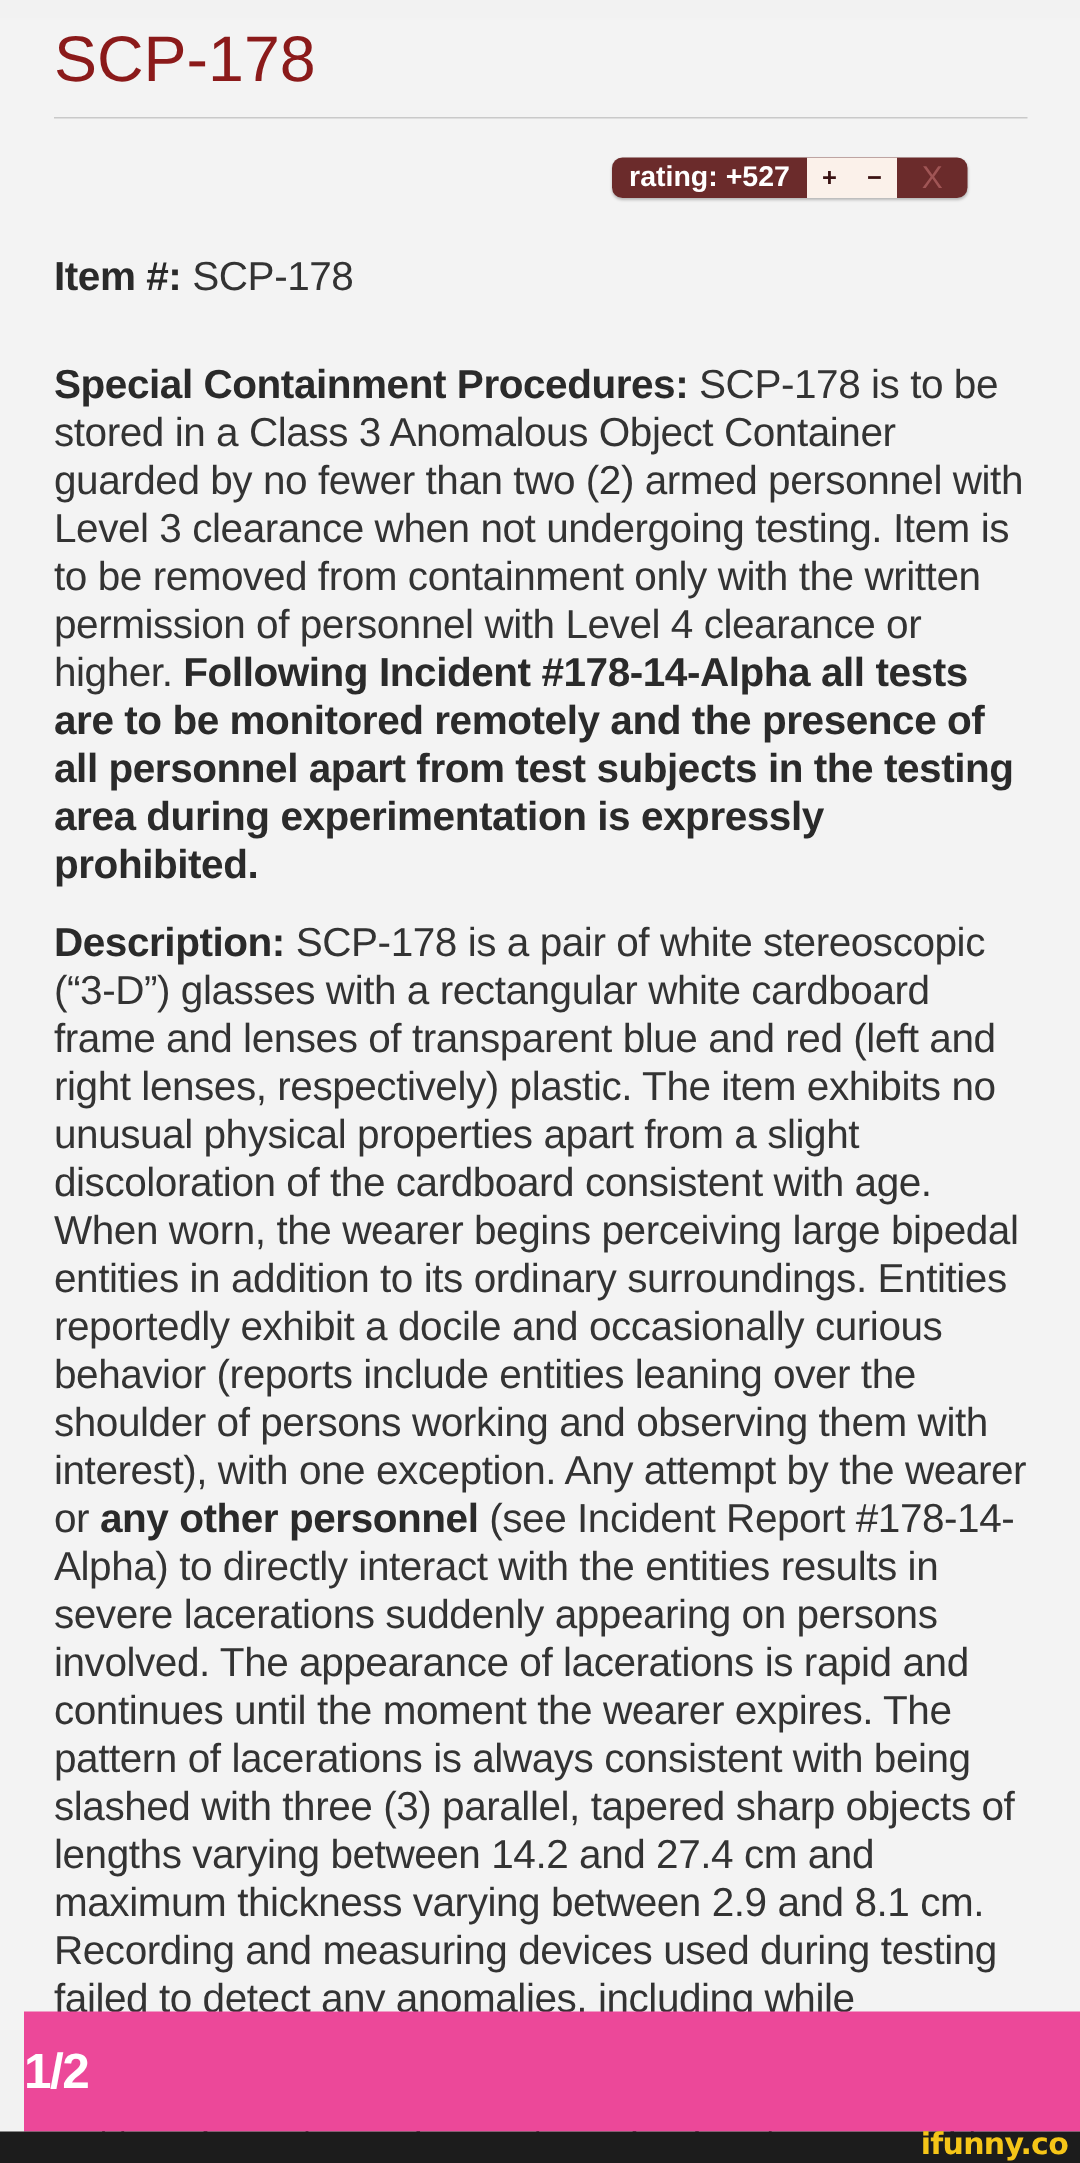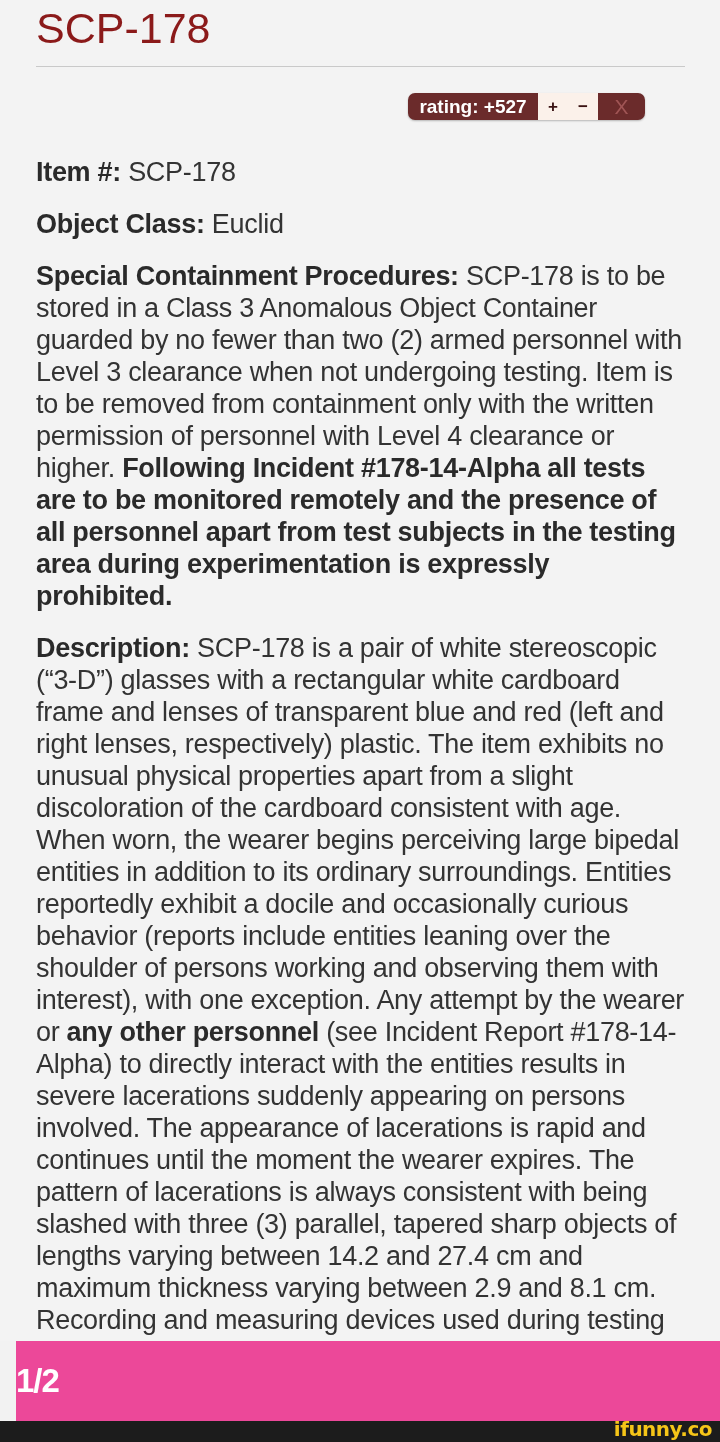--- a/index.html
+++ b/index.html
@@ -2,21 +2,21 @@
 <html><head>
 <meta charset="utf-8">
 <style>
   html, body { margin: 0; padding: 0; }
   body {
     width: 720px; height: 1442px; overflow: hidden;
     background: #f2f2f2;
     font-family: "Liberation Sans", sans-serif;
     position: relative;
   }
-  .page { position: absolute; left: 0; top: 0; width: 720px; height: 1341px; background: #f3f3f3; }
+  .page { position: absolute; left: 0; top: 12px; width: 720px; height: 1341px; background: #f3f3f3; }
   .title {
     position: absolute; left: 36px; top: 2px;
     font-size: 43px; color: #8b1a1a; font-weight: normal;
     letter-spacing: 0px; line-height: 52px;
   }
   .rule {
     position: absolute; left: 36px; top: 66px; width: 649px; height: 1px; background: #c9c9c9;
   }
   .rating {
     position: absolute; left: 408px; top: 93px; height: 27px; width: 237px;
@@ -69,21 +69,20 @@
     <div class="rating-buttons">
       <span>+</span>
       <span>−</span>
     </div>
     <div class="rating-x">X</div>
   </div>
 
   <div class="content">
     <p><b>Item #:</b><span> SCP-178</span></p>
     <div class="gap"></div>
-    <p><b>Object Class:</b><span> Euclid</span></p>
     <div class="gap"></div>
     <p><b>Special Containment Procedures:</b><span> SCP-178 is to be stored in a Class 3 Anomalous Object Container guarded by no fewer than two (2) armed personnel with Level 3 clearance when not undergoing testing. Item is to be removed from containment only with the written permission of personnel with Level 4 clearance or higher. </span><b>Following Incident #178-14-Alpha all tests are to be monitored remotely and the presence of all personnel apart from test subjects in the testing area during experimentation is expressly prohibited.</b></p>
     <div class="gap"></div>
     <p><b>Description:</b><span> SCP-178 is a pair of white stereoscopic (“3-D”) glasses with a rectangular white cardboard frame and lenses of transparent blue and red (left and right lenses, respectively) plastic. The item exhibits no unusual physical properties apart from a slight discoloration of the cardboard consistent with age. When worn, the wearer begins perceiving large bipedal entities in addition to its ordinary surroundings. Entities reportedly exhibit a docile and occasionally curious behavior (reports include entities leaning over the shoulder of persons working and observing them with interest), with one exception. Any attempt by the wearer or </span><b>any other personnel</b><span> (see Incident Report #178-14-Alpha) to directly interact with the entities results in severe lacerations suddenly appearing on persons involved. The appearance of lacerations is rapid and continues until the moment the wearer expires. The pattern of lacerations is always consistent with being slashed with three (3) parallel, tapered sharp objects of lengths varying between 14.2 and 27.4 cm and maximum thickness varying between 2.9 and 8.1 cm. Recording and measuring devices used during testing failed to detect any anomalies, including while lacerations were appearing on subject(s). Subjects do not report hearing any sounds emanating from the entities. Long-term observation of subjects exposed to the item reveals no lasting effects. Stereoscopic images viewed through the item appear three-dimensional.</span></p>
   </div>
 </div>
 
 <div class="footer">
   <span class="page-counter">1/2</span>
 </div>

